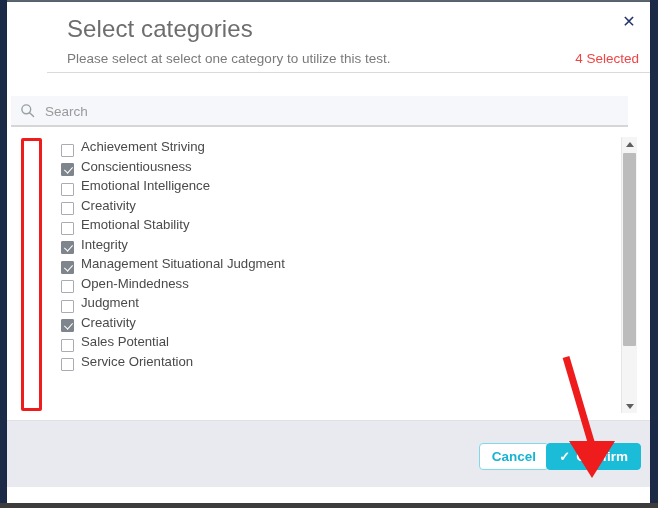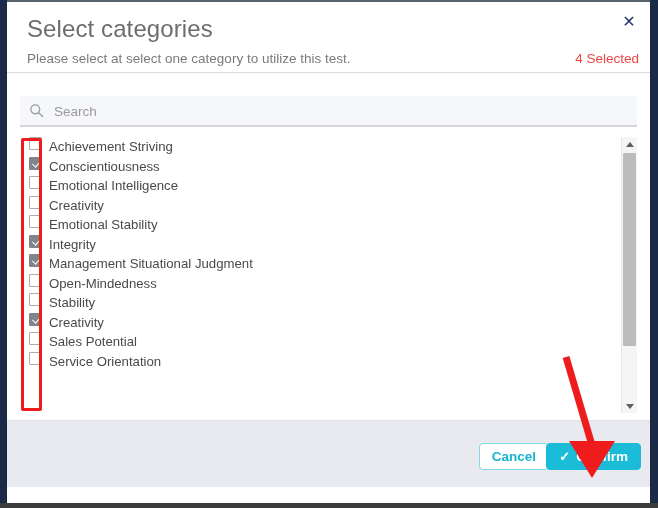--- a/index.html
+++ b/index.html
@@ -56,20 +56,21 @@
     background: #ffffff;
     box-shadow: 0 0 0 1px rgba(0,0,0,0.06);
     overflow: hidden;
   }
 
   .modal-header {
     position: relative;
     height: 71px;
     border-bottom: 1px solid #d8dade;
     box-sizing: border-box;
+    margin-left: 40px;
   }
 
   .modal-title {
     position: absolute;
     left: 20px;
     top: 12px;
     font-size: 24px;
     font-weight: 400;
     color: #6d6d6d;
     letter-spacing: 0.1px;
@@ -118,21 +119,21 @@
     position: absolute;
     left: 0;
     top: 71px;
     width: 643px;
     height: 363px;
     background: #ffffff;
   }
 
   .search-wrap {
     position: absolute;
-    left: 13px;
+    left: 4px;
     top: 23px;
     width: 617px;
     height: 31px;
     background: #f6f7fb;
     border-bottom: 2px solid #d6d6d6;
     box-sizing: border-box;
   }
 
   .search-icon {
     position: absolute;
@@ -174,22 +175,23 @@
     top: 0;
     width: 600px;
     height: 276px;
     overflow: hidden;
   }
 
   .list-item {
     position: relative;
     height: 19.5px;
     display: flex;
-    align-items: flex-start;
+    align-items: flex-end;
     cursor: pointer;
+    padding-left: 32px;
   }
 
   .cb {
     position: relative;
     width: 13px;
     height: 13px;
     min-width: 13px;
     margin-left: 8px;
     margin-right: 7px;
     box-sizing: border-box;
@@ -394,21 +396,21 @@
             <div class="list-item">
               <span class="cb checked"></span>
               <span class="item-label">Management Situational Judgment</span>
             </div>
             <div class="list-item">
               <span class="cb"></span>
               <span class="item-label">Open-Mindedness</span>
             </div>
             <div class="list-item">
               <span class="cb"></span>
-              <span class="item-label">Stability</span>
+              <span class="item-label">Judgment</span>
             </div>
             <div class="list-item">
               <span class="cb checked"></span>
               <span class="item-label">Creativity</span>
             </div>
             <div class="list-item">
               <span class="cb"></span>
               <span class="item-label">Sales Potential</span>
             </div>
             <div class="list-item">

